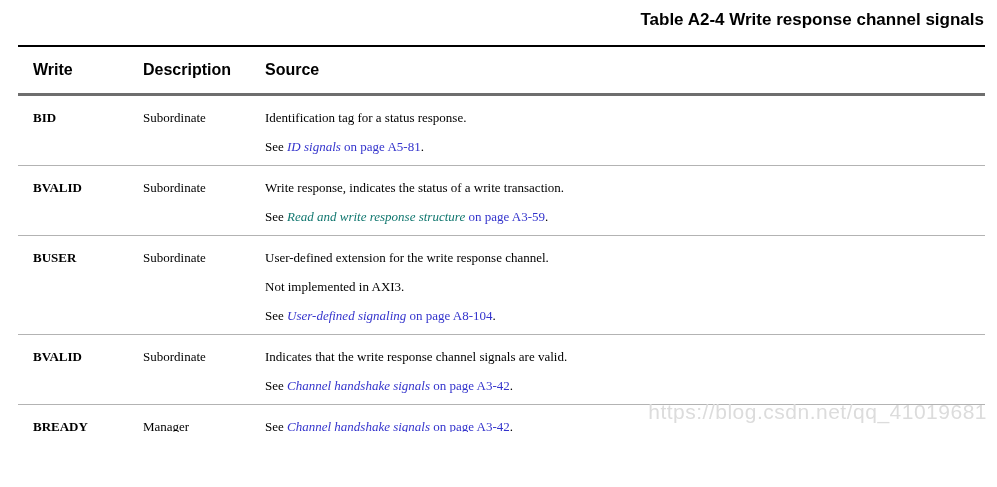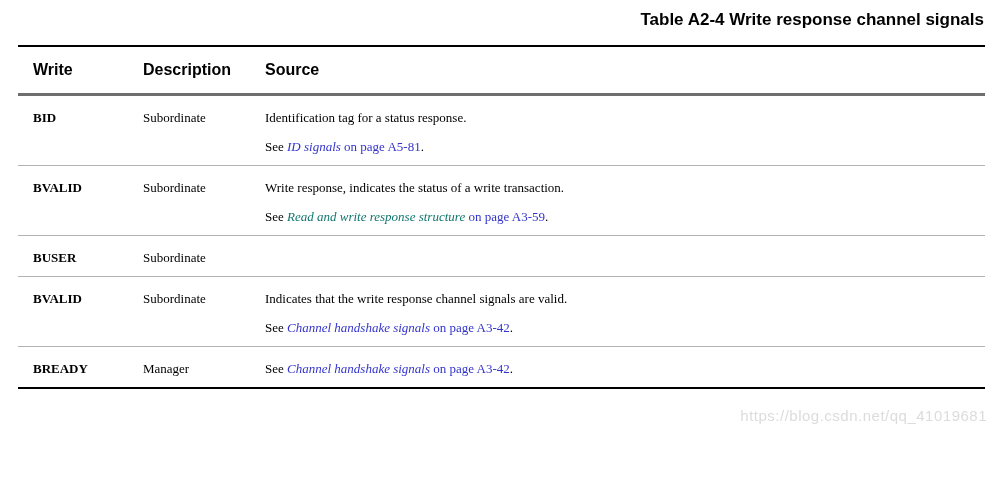--- a/index.html
+++ b/index.html
@@ -31,21 +31,21 @@
     font-size:13px; line-height:29px;font-family:Liberation Serif, serif;
   }
   .tr:last-child { border-bottom:none; }
   .td-signal { font-weight:bold; }
   .desc-line { white-space:nowrap; }
   .seg-link { font-style:normal; }
   .seg-link-italic { font-style:italic; }
   .watermark {
     position:absolute; right:10px; bottom:8px;
     font-family:"Liberation Sans","DejaVu Sans",sans-serif;
-    font-size:15px; color:#dcdcdc; letter-spacing:0.5px; white-space:nowrap;
+    font-size:21px; color:#dcdcdc; letter-spacing:0.5px; white-space:nowrap;
   }
 </style>
 </head>
 <body>
 
 <div class="page">
 
   <div class="caption">Table A2-4 Write response channel signals</div>
 
   <div class="sigtable">
@@ -67,20 +67,25 @@
           <div class="td-signal">BVALID</div>
           <div class="td-source">Subordinate</div>
           <div class="td-desc">
             <div class="desc-line"><span>Write response, indicates the status of a write transaction.</span></div>
             <div class="desc-line"><span>See </span><span class="seg-link-italic" style="color: #0f766e;">Read and write response structure</span><span class="seg-link" style="color: rgb(51, 51, 204);"> on page A3-59</span><span>.</span></div>
           </div>
         </div>
         <div class="tr">
           <div class="td-signal">BUSER</div>
           <div class="td-source">Subordinate</div>
+          <div class="td-desc">
+            <div class="desc-line"><span>User-defined extension for the write response channel.</span></div>
+            <div class="desc-line"><span>Not implemented in AXI3.</span></div>
+            <div class="desc-line"><span>See </span><span class="seg-link-italic" style="color: rgb(51, 51, 204);">User-defined signaling</span><span class="seg-link" style="color: rgb(51, 51, 204);"> on page A8-104</span><span>.</span></div>
+          </div>
         </div>
         <div class="tr">
           <div class="td-signal">BVALID</div>
           <div class="td-source">Subordinate</div>
           <div class="td-desc">
             <div class="desc-line"><span>Indicates that the write response channel signals are valid.</span></div>
             <div class="desc-line"><span>See </span><span class="seg-link-italic" style="color: rgb(51, 51, 204);">Channel handshake signals</span><span class="seg-link" style="color: rgb(51, 51, 204);"> on page A3-42</span><span>.</span></div>
           </div>
         </div>
         <div class="tr">

